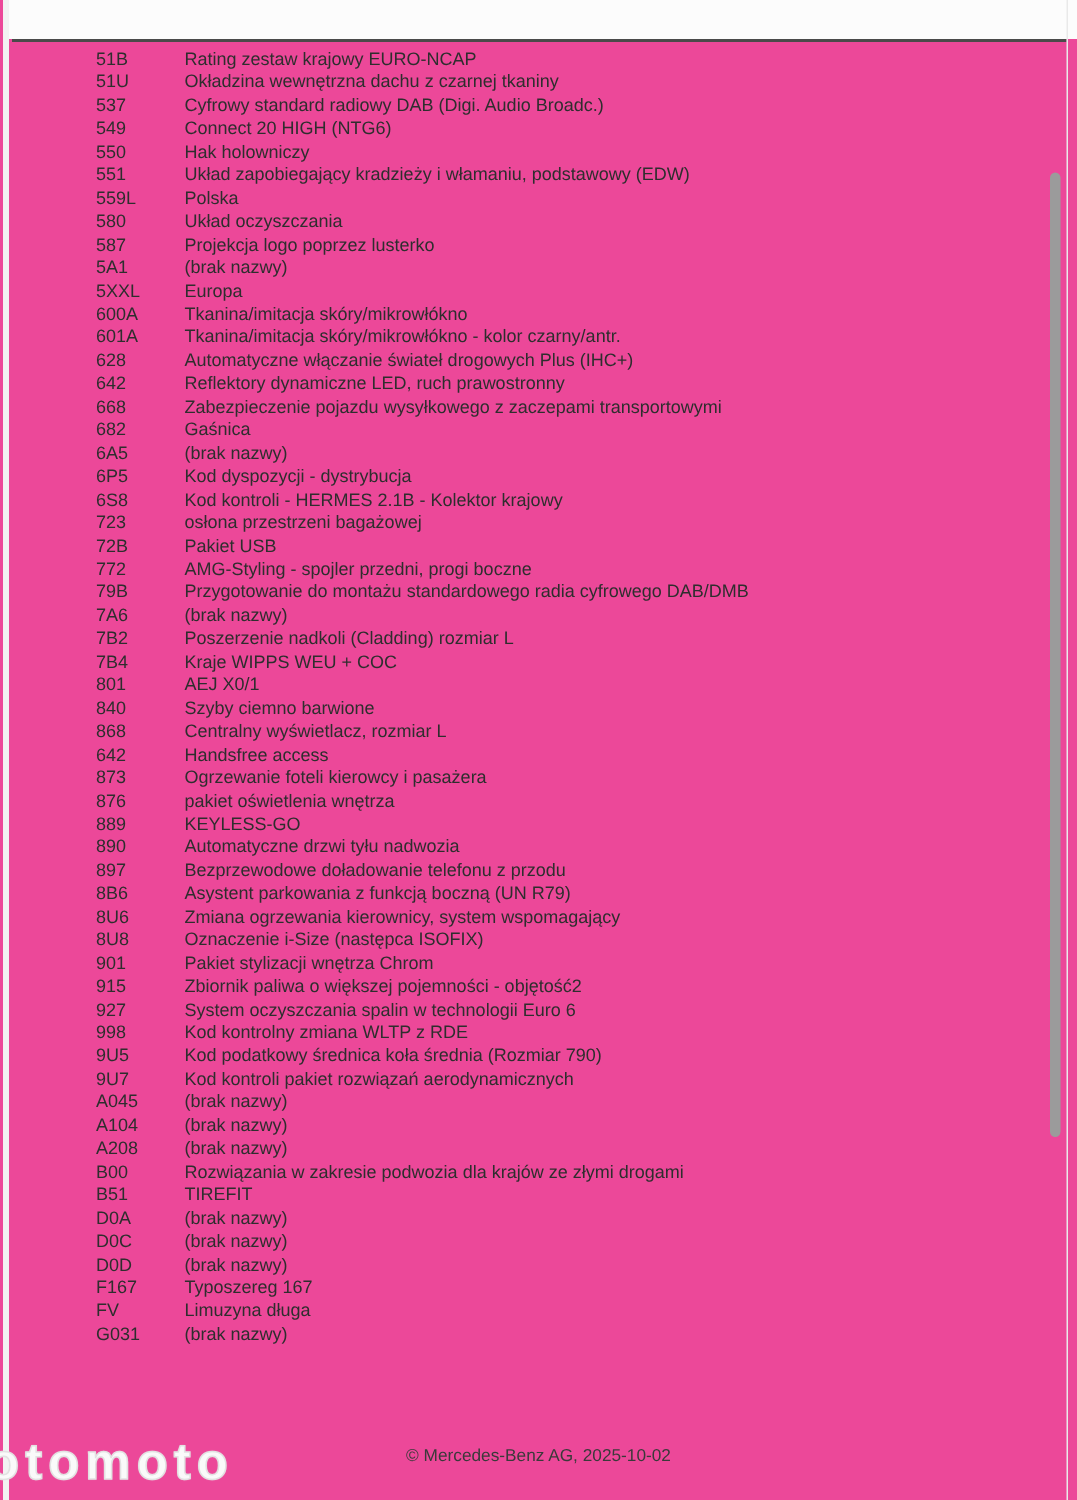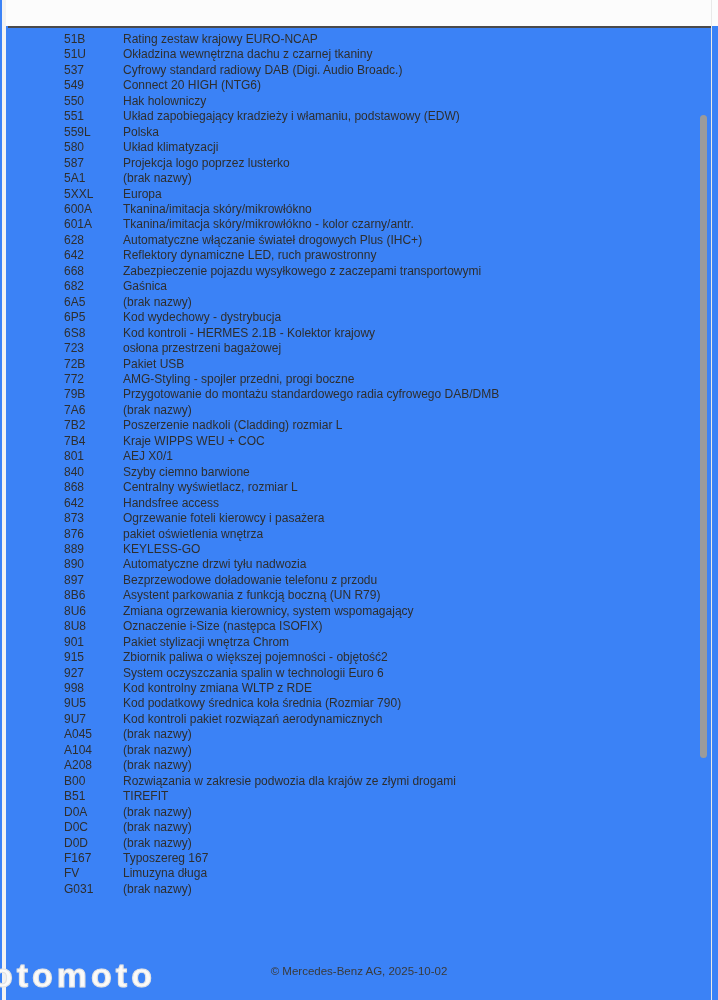--- a/index.html
+++ b/index.html
@@ -8,21 +8,21 @@
     width: 718px;
     height: 1000px;
     background: #ffffff;
     font-family: "Liberation Sans", sans-serif;
     overflow: hidden;
     position: relative;
   }
   .page {
     position: absolute;
     inset: 0;
-    background: #3b82f6;
+    background: #ec4899;
     padding-left: 40px;
   }
   
   .left-edge {
     position: absolute;
     left: 2px;
     top: 0;
     bottom: 0;
     width: 4px;
     background: #f2f2f2;
@@ -159,21 +159,21 @@
     <span class="desc">Układ zapobiegający kradzieży i włamaniu, podstawowy (EDW)</span>
   </div>
 
   <div class="row">
     <span class="code">559L</span>
     <span class="desc">Polska</span>
   </div>
 
   <div class="row">
     <span class="code">580</span>
-    <span class="desc">Układ klimatyzacji</span>
+    <span class="desc">Układ oczyszczania</span>
   </div>
 
   <div class="row">
     <span class="code">587</span>
     <span class="desc">Projekcja logo poprzez lusterko</span>
   </div>
 
   <div class="row">
     <span class="code">5A1</span>
     <span class="desc">(brak nazwy)</span>
@@ -214,21 +214,21 @@
     <span class="desc">Gaśnica</span>
   </div>
 
   <div class="row">
     <span class="code">6A5</span>
     <span class="desc">(brak nazwy)</span>
   </div>
 
   <div class="row">
     <span class="code">6P5</span>
-    <span class="desc">Kod wydechowy - dystrybucja</span>
+    <span class="desc">Kod dyspozycji - dystrybucja</span>
   </div>
 
   <div class="row">
     <span class="code">6S8</span>
     <span class="desc">Kod kontroli - HERMES 2.1B - Kolektor krajowy</span>
   </div>
 
   <div class="row">
     <span class="code">723</span>
     <span class="desc">osłona przestrzeni bagażowej</span>

